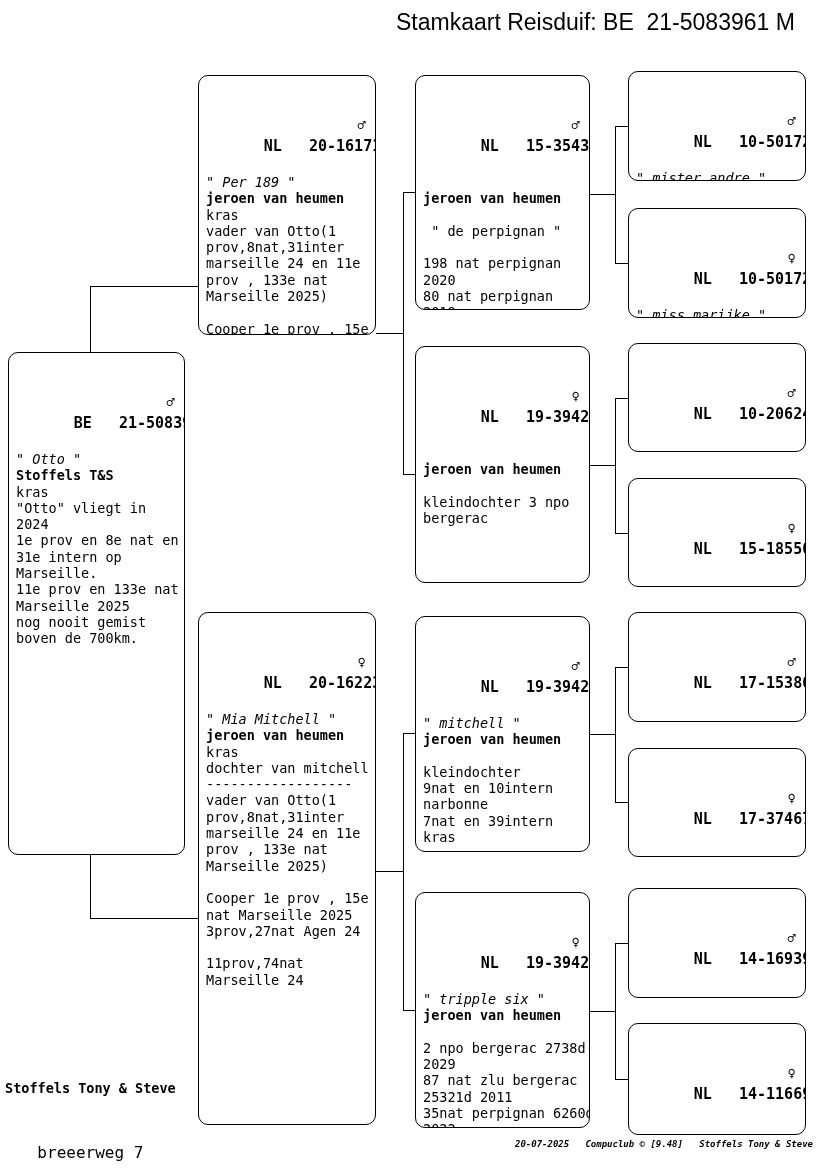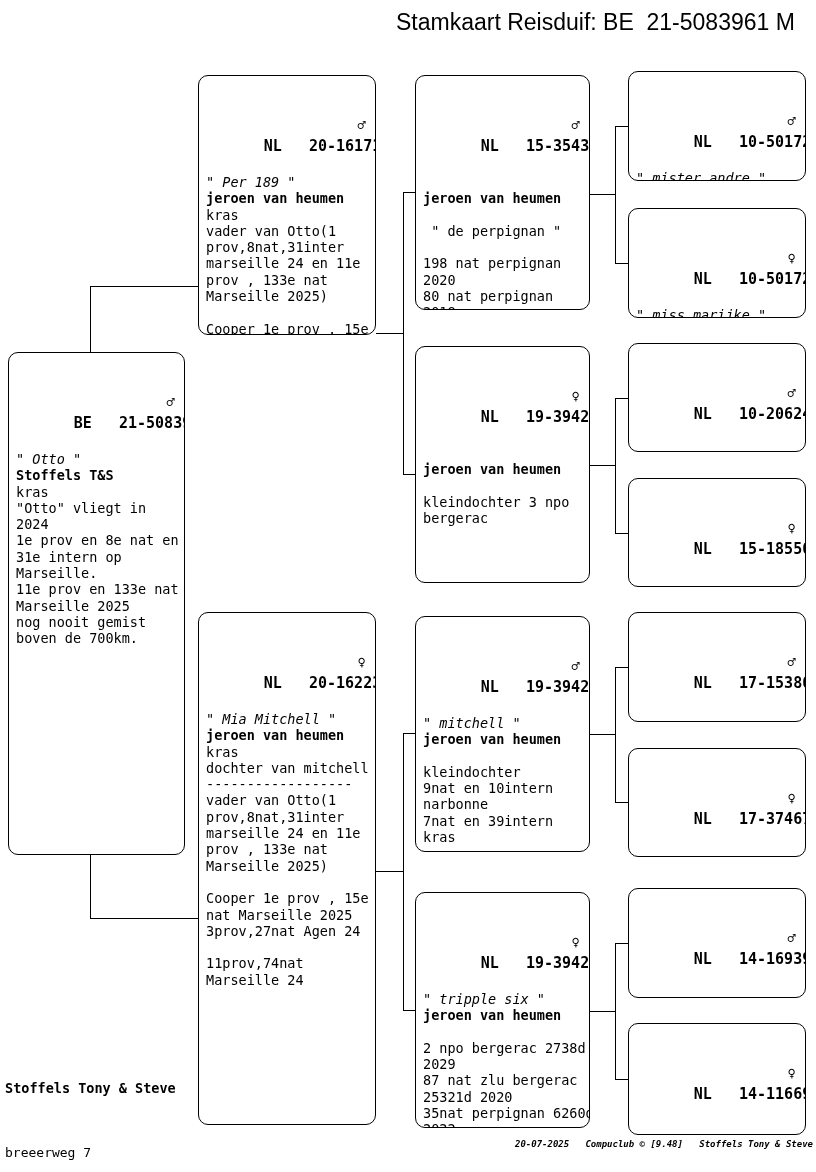--- a/index.html
+++ b/index.html
@@ -12,21 +12,21 @@
   .hdr{position:relative;height:18px;}
   .ring{font-size:15px;font-weight:bold;}
   .sex{position:absolute;top:0;right:2px;font-size:14px;font-weight:bold;}
   .bodylines{margin-top:1px;}
   .line{font-size:13.5px;line-height:16.3px;height:16.3px;}
   .line.b{font-weight:bold;}
   .line.i{font-style:italic;}
   .connector{position:absolute;background:#000;}
   .owner{position:absolute;left:5px;top:1042px;white-space:pre;}
   .owner-name{font-size:13.5px;font-weight:bold;margin-bottom:9px;}
-  .owner-line{font-size:13px;line-height:19px;}
+  .owner-line{font-size:16px;line-height:19px;text-align:center;}
   .footer{position:absolute;right:3px;top:1139px;font-size:9px;font-style:italic;
           font-weight:bold;white-space:pre;}
 </style>
 </head>
 <body>
 
 <div class="stage">
 
   <div class="title">Stamkaart Reisduif: BE  21-5083961 M</div>
 
@@ -76,21 +76,21 @@
       <span class="sex">♂</span>
     </div>
     <div class="bodylines"><div class="line i">" mitchell "</div><div class="line b">jeroen van heumen</div><div class="line n">&nbsp;</div><div class="line n">kleindochter</div><div class="line n">9nat en 10intern</div><div class="line n">narbonne</div><div class="line n">7nat en 39intern</div><div class="line n">kras</div></div>
   </div>
 
   <div class="box" style="left:415px;top:892px;width:175px;height:236px;">
     <div class="hdr">
       <span class="ring">NL   19-3942666</span>
       <span class="sex">♀</span>
     </div>
-    <div class="bodylines"><div class="line i">" tripple six "</div><div class="line b">jeroen van heumen</div><div class="line n">&nbsp;</div><div class="line n">2 npo bergerac 2738d</div><div class="line n">2029</div><div class="line n">87 nat zlu bergerac</div><div class="line n">25321d 2020</div><div class="line n">35nat perpignan 6260d</div><div class="line n">2022</div></div>
+    <div class="bodylines"><div class="line i">" tripple six "</div><div class="line b">jeroen van heumen</div><div class="line n">&nbsp;</div><div class="line n">2 npo bergerac 2738d</div><div class="line n">2029</div><div class="line n">87 nat zlu bergerac</div><div class="line n">25321d 2011</div><div class="line n">35nat perpignan 6260d</div><div class="line n">2022</div></div>
   </div>
 
   <div class="box" style="left:628px;top:71px;width:178px;height:110px;">
     <div class="hdr">
       <span class="ring">NL   10-5017284</span>
       <span class="sex">♂</span>
     </div>
     <div class="bodylines"><div class="line i">" mister andre "</div></div>
   </div>
 

